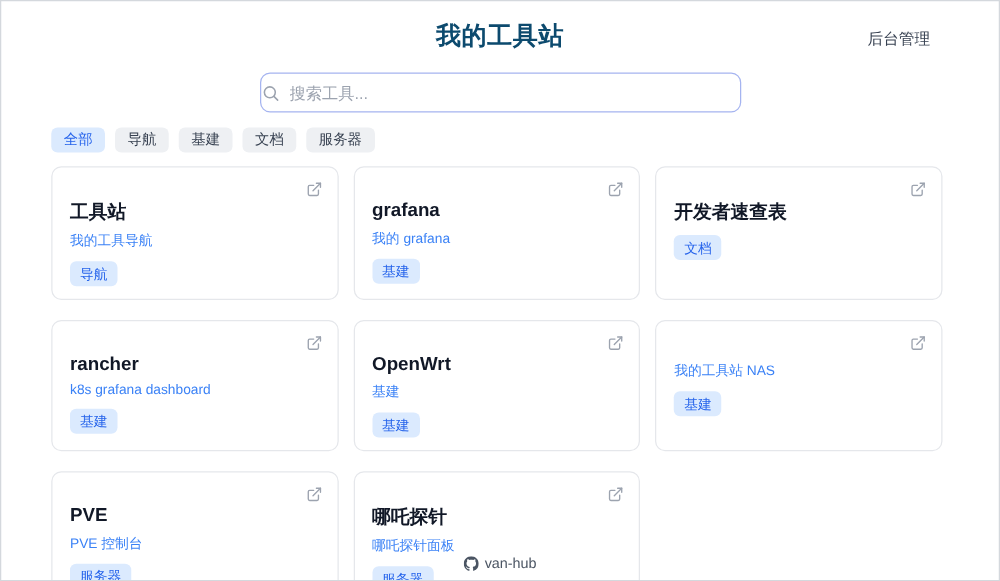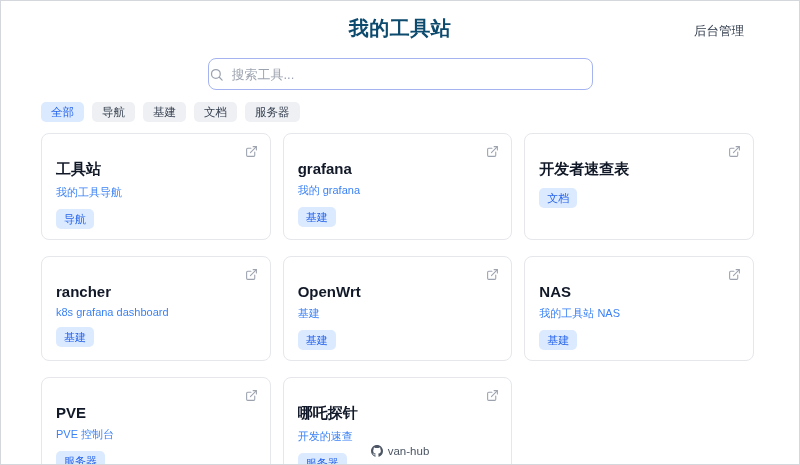--- a/index.html
+++ b/index.html
@@ -156,21 +156,20 @@
           <path d="M18 13v6a2 2 0 0 1-2 2H5a2 2 0 0 1-2-2V8a2 2 0 0 1 2-2h6"></path>
           <polyline points="15 3 21 3 21 9"></polyline>
           <line x1="10" y1="14" x2="21" y2="3"></line>
         </svg>
     </span>
     <div class="card-desc">基建</div>
     <span class="card-tag">基建</span>
   </div>
 
   <div class="card">
-    <div class="card-title">NAS</div>
     <span class="ext-icon">
       <svg width="13" height="13" viewBox="0 0 24 24" fill="none" stroke="currentColor" stroke-width="2" stroke-linecap="round" stroke-linejoin="round">
           <path d="M18 13v6a2 2 0 0 1-2 2H5a2 2 0 0 1-2-2V8a2 2 0 0 1 2-2h6"></path>
           <polyline points="15 3 21 3 21 9"></polyline>
           <line x1="10" y1="14" x2="21" y2="3"></line>
         </svg>
     </span>
     <div class="card-desc">我的工具站 NAS</div>
     <span class="card-tag">基建</span>
   </div>
@@ -190,21 +189,21 @@
 
   <div class="card">
     <div class="card-title">哪吒探针</div>
     <span class="ext-icon">
       <svg width="13" height="13" viewBox="0 0 24 24" fill="none" stroke="currentColor" stroke-width="2" stroke-linecap="round" stroke-linejoin="round">
           <path d="M18 13v6a2 2 0 0 1-2 2H5a2 2 0 0 1-2-2V8a2 2 0 0 1 2-2h6"></path>
           <polyline points="15 3 21 3 21 9"></polyline>
           <line x1="10" y1="14" x2="21" y2="3"></line>
         </svg>
     </span>
-    <div class="card-desc">开发的速查</div>
+    <div class="card-desc">哪吒探针面板</div>
     <span class="card-tag">服务器</span>
   </div>
 
 </div>
 
 <div class="footer">
   <span class="icon">
     <svg width="12" height="12" viewBox="0 0 16 16" fill="currentColor">
         <path d="M8 0C3.58 0 0 3.58 0 8c0 3.54 2.29 6.53 5.47 7.59.4.07.55-.17.55-.38 0-.19-.01-.82-.01-1.49-2.01.37-2.53-.49-2.69-.94-.09-.23-.48-.94-.82-1.13-.28-.15-.68-.52-.01-.53.63-.01 1.08.58 1.23.82.72 1.21 1.87.87 2.33.66.07-.52.28-.87.51-1.07-1.78-.2-3.64-.89-3.64-3.95 0-.87.31-1.59.82-2.15-.08-.2-.36-1.02.08-2.12 0 0 .67-.21 2.2.82.64-.18 1.32-.27 2-.27s1.36.09 2 .27c1.53-1.04 2.2-.82 2.2-.82.44 1.1.16 1.92.08 2.12.51.56.82 1.27.82 2.15 0 3.07-1.87 3.75-3.65 3.95.29.25.54.73.54 1.48 0 1.07-.01 1.93-.01 2.2 0 .21.15.46.55.38A8.01 8.01 0 0 0 16 8c0-4.42-3.58-8-8-8z"></path>
       </svg>

